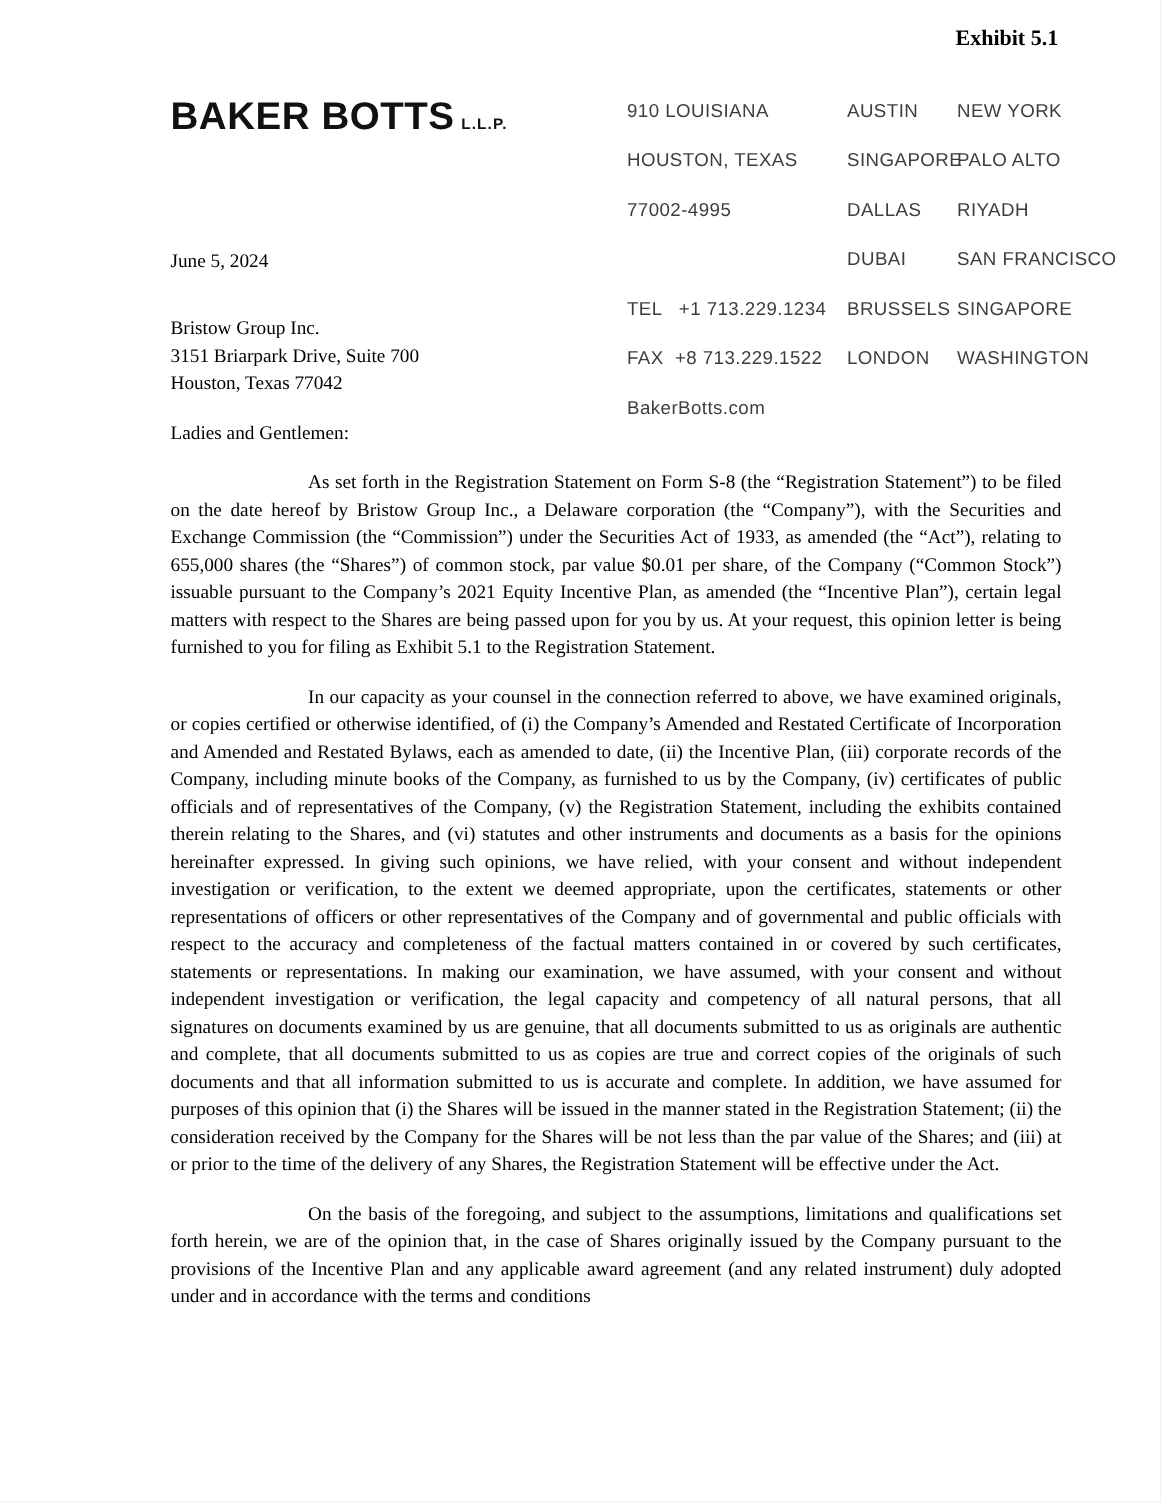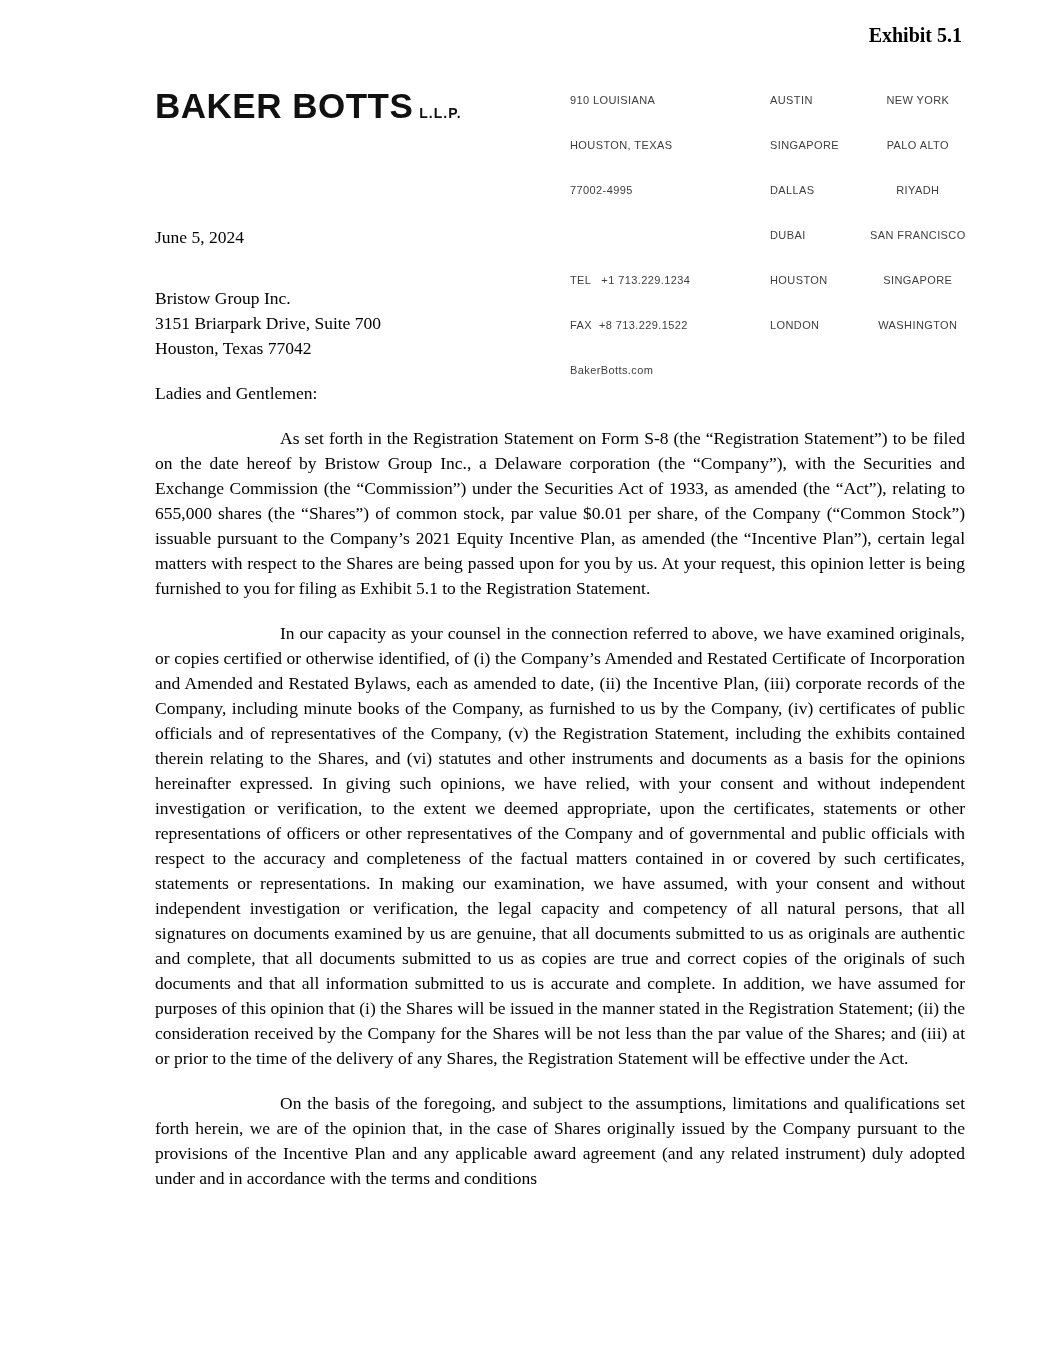--- a/index.html
+++ b/index.html
@@ -39,30 +39,30 @@
     font-family: "Liberation Sans", sans-serif;
     font-weight: bold;
     font-size: 14px;
     letter-spacing: 1px;
     color: #111;
     margin-left: 6px;
   }
   .lh-col {
     position: absolute;
     font-family: "Liberation Sans", sans-serif;
-    font-size: 11px;
+    font-size: 17px;
     line-height: 15px;
     letter-spacing: 0.4px;
     color: #3d3d3d;
     white-space: pre-wrap;
   }
   .lh-address { left: 570px; top: 63px; }
   .lh-contact-gap { height: 15px; }
   .lh-offices-1 { left: 770px; top: 63px; }
-  .lh-offices-2 { left: 870px; top: 63px; text-align: center; }
+  .lh-offices-2 { left: 870px; top: 63px; }
   .letter-body {
     position: absolute;
     left: 155px;
     top: 225px;
     width: 810px;
     font-family: "Liberation Serif", serif;
     font-size: 17.5px;
     line-height: 25px;
   }
   .recipient-block { margin-top: 36px; }
@@ -93,21 +93,21 @@
     <span class="line">TEL   +1 713.229.1234</span>
     <span class="line">FAX  +8 713.229.1522</span>
     <span class="line">BakerBotts.com</span>
   </div>
 
   <div class="lh-col lh-offices-1">
     <span class="line">AUSTIN</span>
     <span class="line">SINGAPORE</span>
     <span class="line">DALLAS</span>
     <span class="line">DUBAI</span>
-    <span class="line">HOUSTON</span>
+    <span class="line">BRUSSELS</span>
     <span class="line">LONDON</span>
   </div>
 
   <div class="lh-col lh-offices-2">
     <span class="line">NEW YORK</span>
     <span class="line">PALO ALTO</span>
     <span class="line">RIYADH</span>
     <span class="line">SAN FRANCISCO</span>
     <span class="line">SINGAPORE</span>
     <span class="line">WASHINGTON</span>

